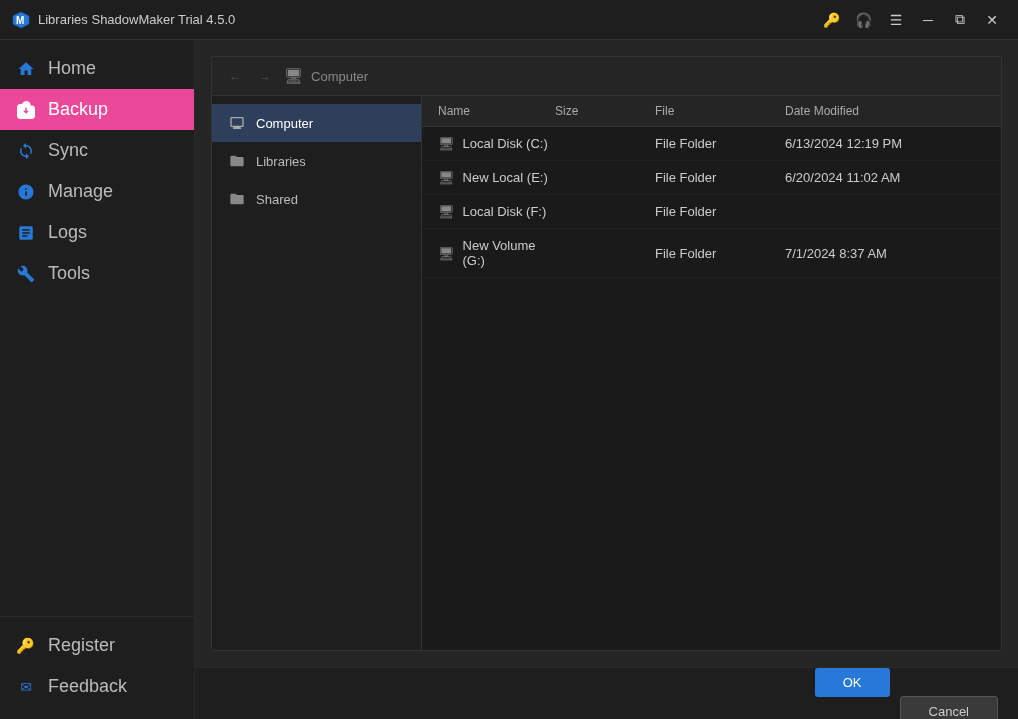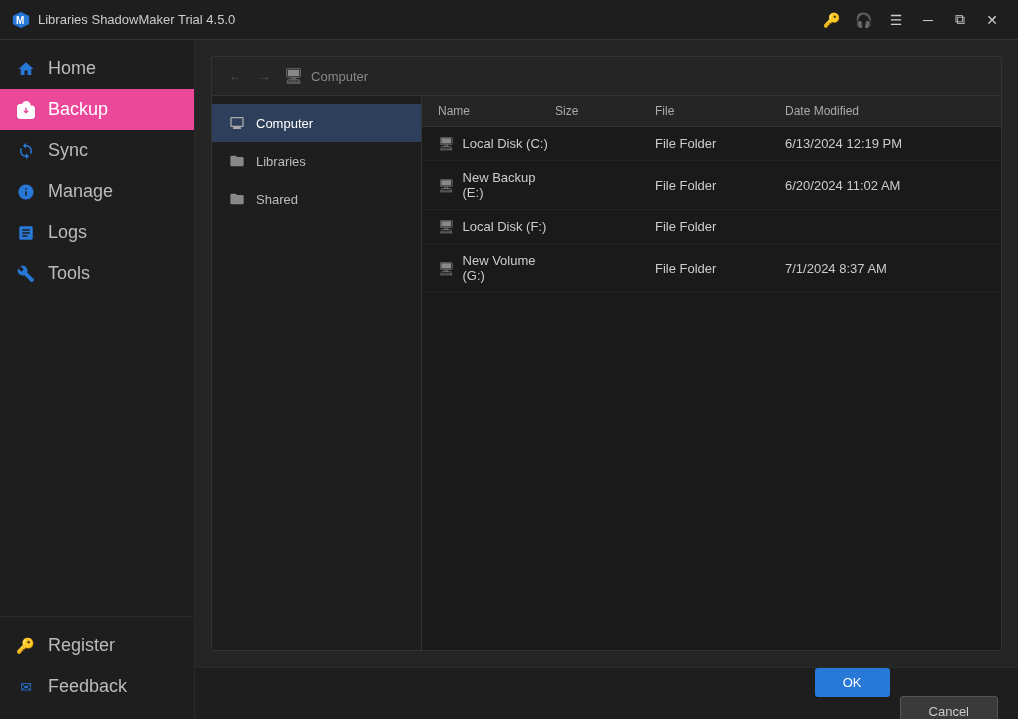--- a/index.html
+++ b/index.html
@@ -407,21 +407,21 @@
                 <span>Local Disk (C:)</span>
               </div>
               <div></div>
               <div>File Folder</div>
               <div>6/13/2024 12:19 PM</div>
             </div>
 
             <div class="file-row">
               <div class="file-name">
                 <span style="color:#888;font-size:13px;">🖥</span>
-                <span>New Backup (E:)</span>
+                <span>New Local (E:)</span>
               </div>
               <div></div>
               <div>File Folder</div>
               <div>6/20/2024 11:02 AM</div>
             </div>
 
             <div class="file-row">
               <div class="file-name">
                 <span style="color:#888;font-size:13px;">🖥</span>
                 <span>Local Disk (F:)</span>

